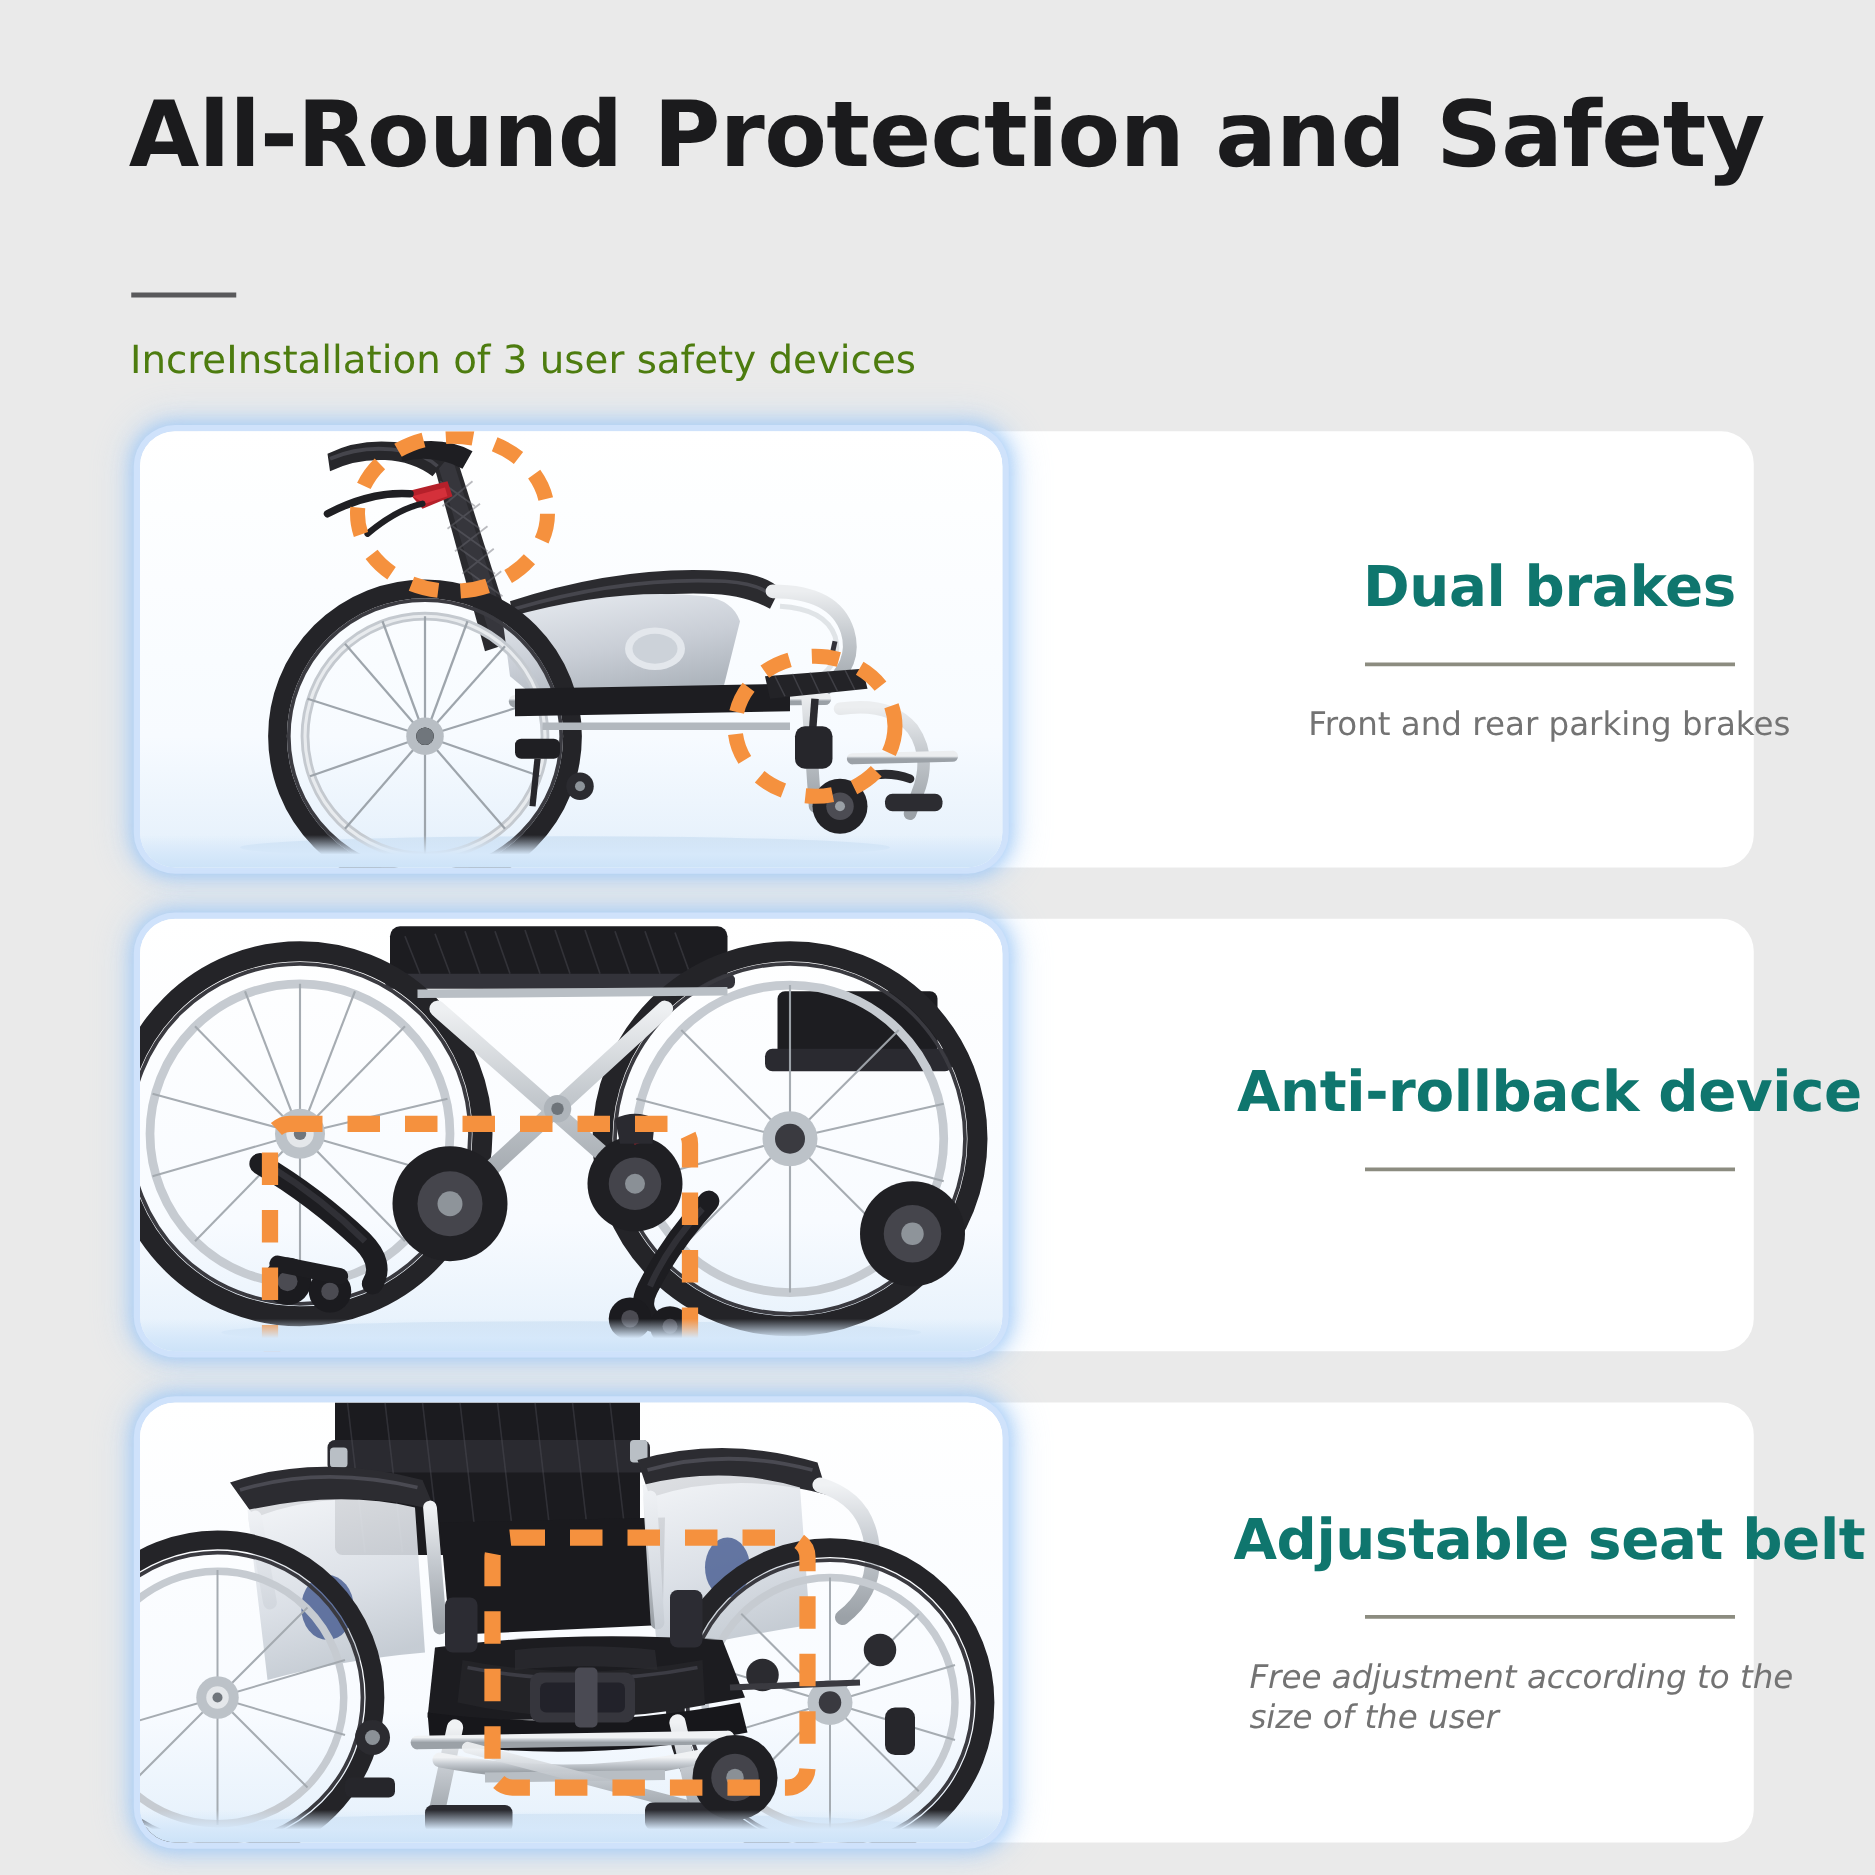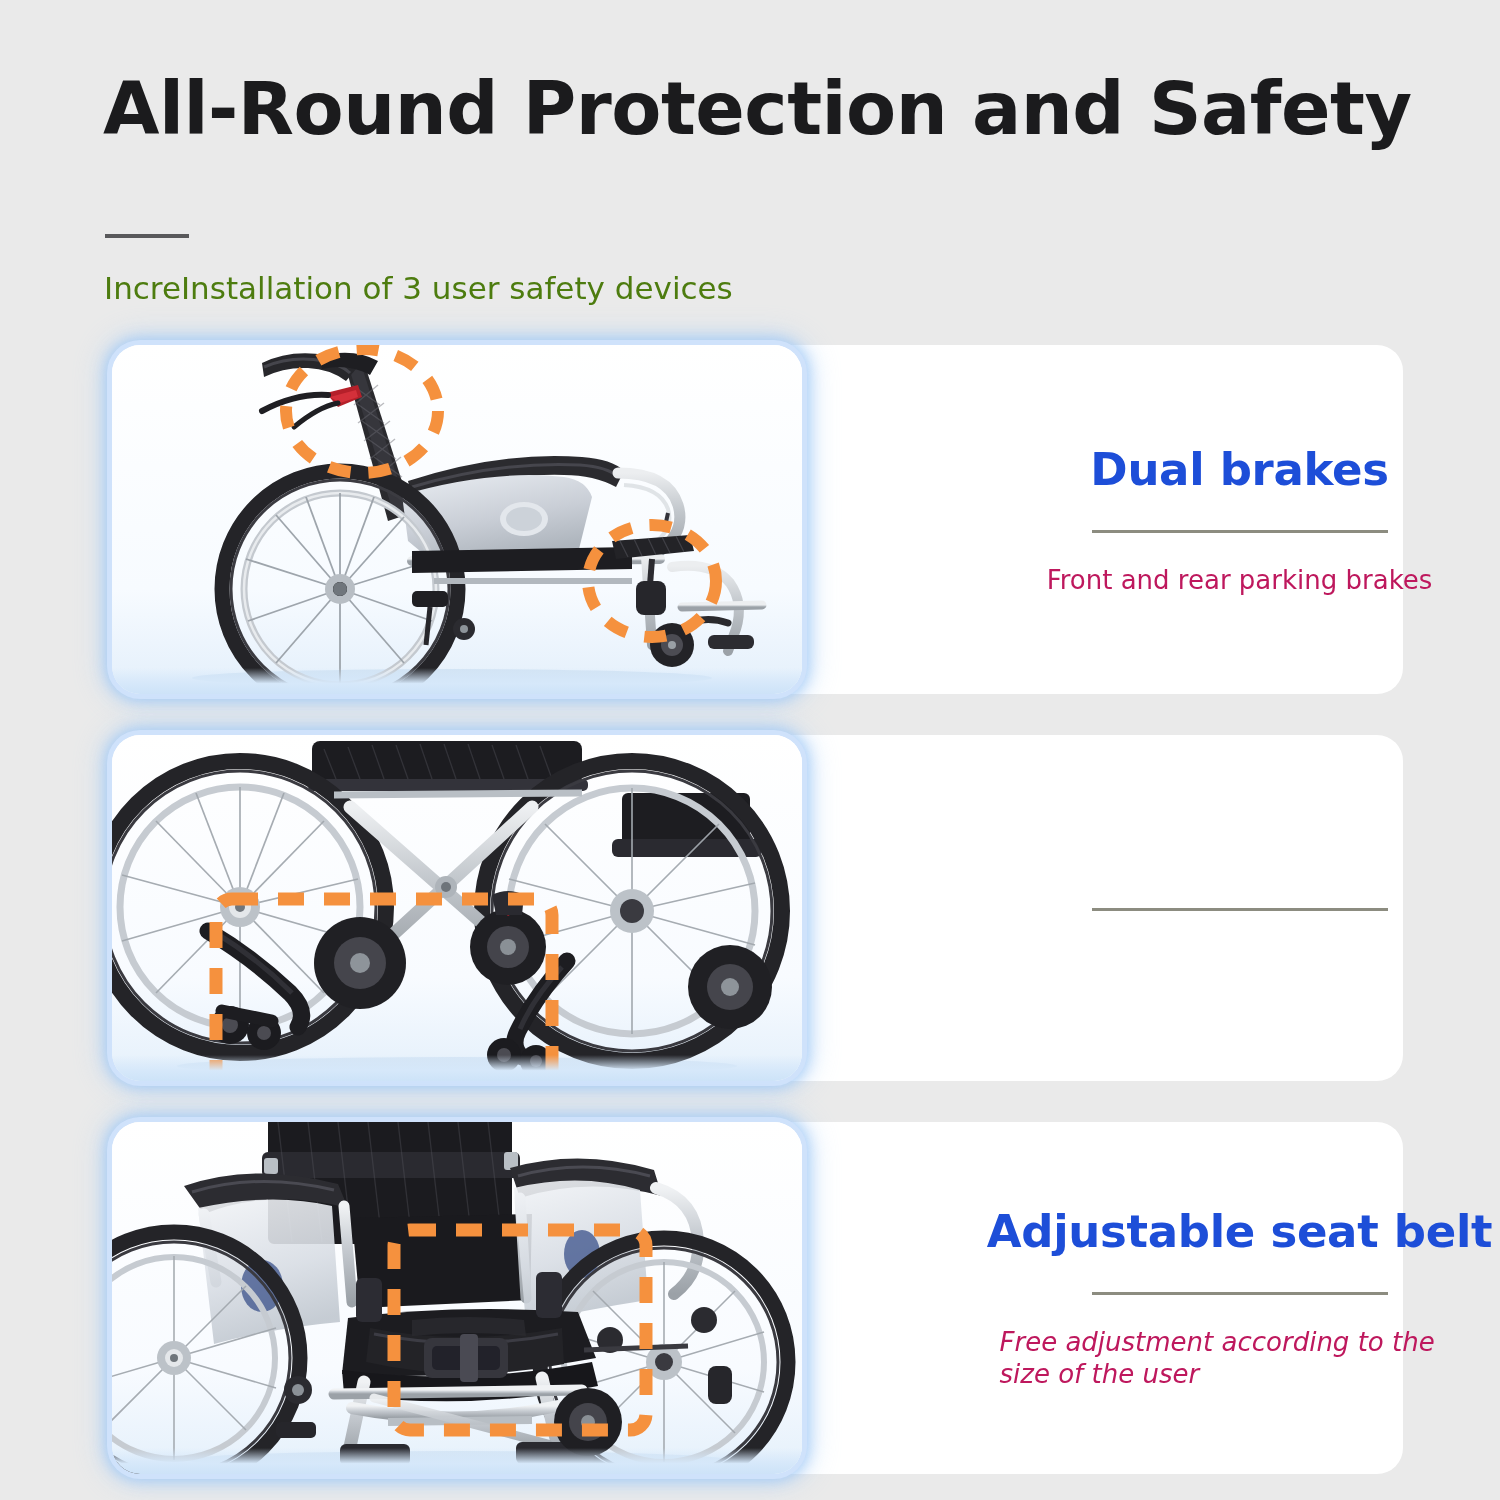--- a/index.html
+++ b/index.html
@@ -95,35 +95,35 @@
     width: 601px;
     height: 100%;
     display: flex;
     flex-direction: column;
     align-items: center;
     justify-content: center;
   }
   .card-heading {
     font-size: 45px;
     font-weight: 700;
-    color: #1d4ed8;
+    color: #0f766e;
     letter-spacing: -0.3px;
     white-space: nowrap;
     text-align: center;
   }
   .card-rule {
     width: 296px;
     height: 3px;
     background: #8c8c80;
     margin: 34px 0 32px 0;
   }
   .card-desc {
     font-size: 26px;
     font-weight: 400;
-    color: #be185d;
+    color: #737373;
     line-height: 1.22;
     text-align: center;
     max-width: 560px;
   }
   .card-desc.two-line { text-align: left; max-width: 480px; font-style: italic; }
 
   
   .art { position: absolute; inset: 0; }
   .art svg { display: block; width: 100%; height: 100%; }
 </style>
@@ -266,20 +266,21 @@
 
         <ellipse cx="250" cy="66" rx="76" ry="62" fill="none" stroke="#f5913e" stroke-width="12" stroke-dasharray="22 18" stroke-linecap="butt"></ellipse>
         <ellipse cx="540" cy="236" rx="64" ry="56" fill="none" stroke="#f5913e" stroke-width="12" stroke-dasharray="22 18" stroke-linecap="butt"></ellipse>
       </svg>
     </div>
     <div class="panel-floor"></div>
   </div>
 
   <div class="card card-2">
     <div class="card-text">
+      <div class="card-heading">Anti-rollback device</div>
       <div class="card-rule"></div>
     </div>
   </div>
 
   <div class="img-panel panel-2">
     <div class="art">
       <svg viewBox="0 0 690 346" preserveAspectRatio="xMidYMid meet">
         <defs>
           <linearGradient id="bgp2" x1="0" y1="0" x2="0" y2="1">
             <stop offset="0%" stop-color="#ffffff"></stop>

